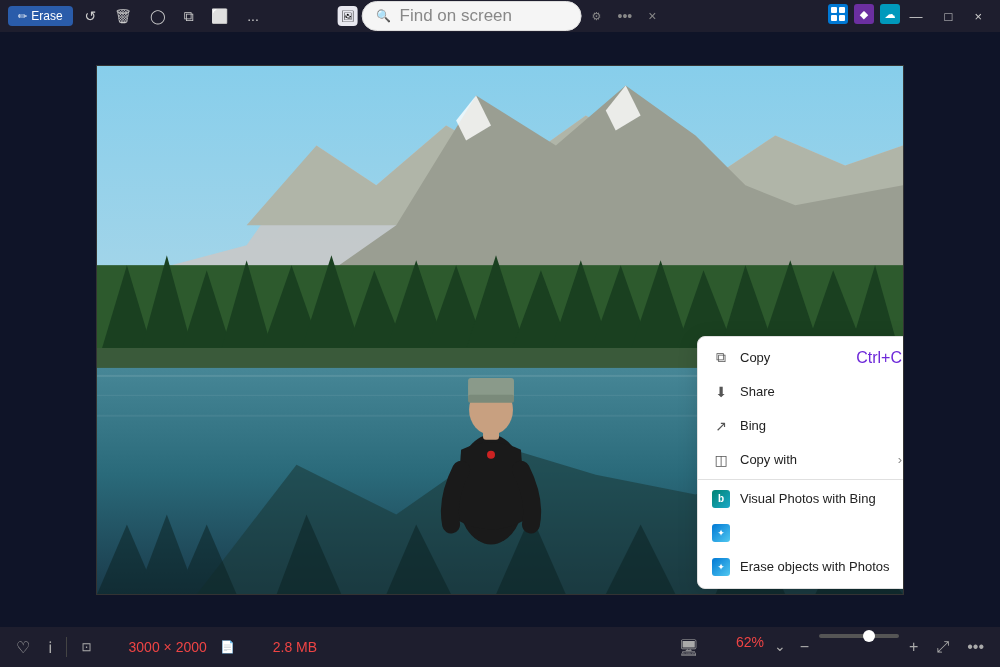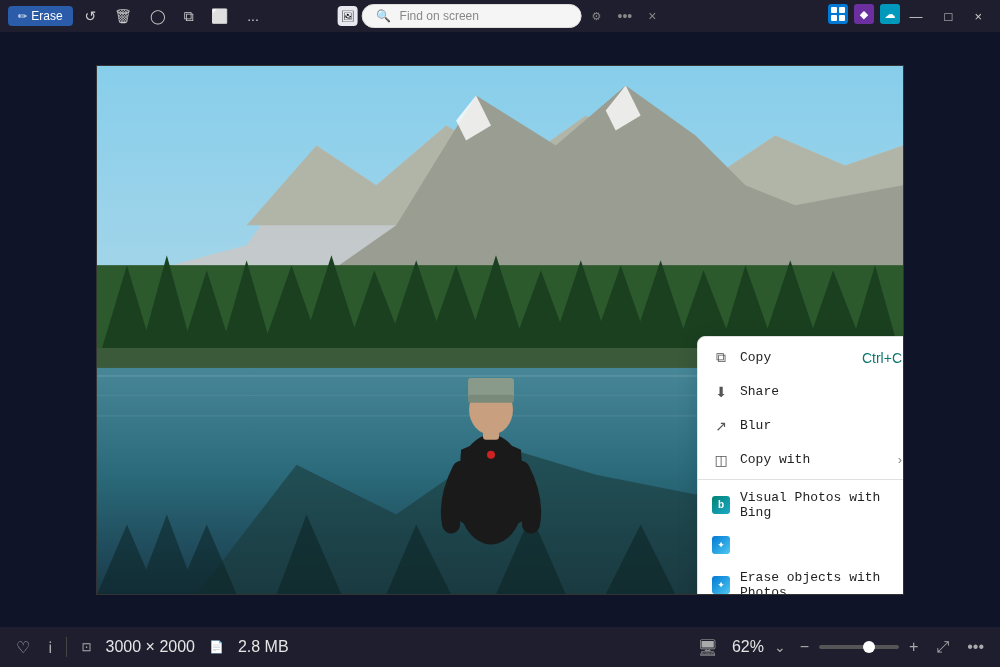--- a/index.html
+++ b/index.html
@@ -183,33 +183,33 @@
       width: 16px;
       height: 16px;
       border-radius: 3px;
       display: flex;
       align-items: center;
       justify-content: center;
       flex-shrink: 0;
     }
     .ctx-shortcut {
       margin-left: auto;
-      color: #0f766e;
-      font-size: 14px;
+      color: #6d28d9;
+      font-size: 16px;
     }
     .ctx-arrow {
       margin-left: auto;
       color: #888;
     }
     .ctx-divider {
       height: 1px;
       background: #e0e0e0;
       margin: 2px 0;
     }
-    .ctx-label { flex: 1; font-family: Liberation Mono, monospace; }
+    .ctx-label { flex: 1; }
 
     
     .bottom-toolbar {
       height: 40px;
       background: #1e1e2e;
       display: flex;
       align-items: center;
       padding: 0 12px;
       gap: 10px;
     }
@@ -218,27 +218,28 @@
       font-size: 16px;
       cursor: pointer;
       padding: 4px;
     }
     .bt-separator {
       width: 1px;
       height: 20px;
       background: #444;
     }
     .bt-text {
-      color: #e5e5e5;
-      font-size: 16px;
+      color: #ef4444;
+      font-size: 14px;
+      margin-left: 23px;
     }
     .bt-spacer { flex: 1; }
     .zoom-control {
       display: flex;
-      align-items: center;
+      align-items: flex-start;
       gap: 6px;
       color: #aaa;
       font-size: 12px;
     }
     .zoom-slider {
       width: 80px;
       height: 4px;
       background: #555;
       border-radius: 2px;
       position: relative;
@@ -296,21 +297,21 @@
     <div class="tray-icon tray-purple" style="font-size:11px;color:white;">◆</div>
     <div class="tray-icon tray-teal" style="font-size:11px;color:white;">☁</div>
   </div>
 
   <div class="address-bar-area">
     <div style="width:20px;height:20px;background:#e8e8f0;border-radius:4px;display:flex;align-items:center;justify-content:center;">
       <span style="font-size:11px;">🖼</span>
     </div>
     <div class="address-bar">
       <span class="address-bar-icon">🔍</span>
-      <span style="font-size:12px;color:#888;">Find on screen</span>
+      <span style="font-size:17px;color:#888;">Find on screen</span>
     </div>
     <button class="tb-icon-btn" style="color:#888;font-size:11px;">⚙</button>
     <button class="tb-icon-btn" style="color:#888;">•••</button>
     <button class="tb-icon-btn" style="color:#888;">×</button>
   </div>
 
   <div class="title-bar-right">
     <button class="win-btn">—</button>
     <button class="win-btn">□</button>
     <button class="win-btn close">×</button>
@@ -429,21 +430,21 @@
         <span class="ctx-shortcut">Ctrl+C</span>
       </div>
 
       <div class="ctx-item">
         <span class="ctx-icon">⬇</span>
         <span class="ctx-label">Share</span>
       </div>
 
       <div class="ctx-item">
         <span class="ctx-icon">↗</span>
-        <span class="ctx-label">Blur</span>
+        <span class="ctx-label">Bing</span>
       </div>
 
       <div class="ctx-item">
         <span class="ctx-icon">◫</span>
         <span class="ctx-label">Copy with</span>
         <span class="ctx-arrow">›</span>
       </div>
       <div class="ctx-divider"></div>
 
       <div class="ctx-item">

